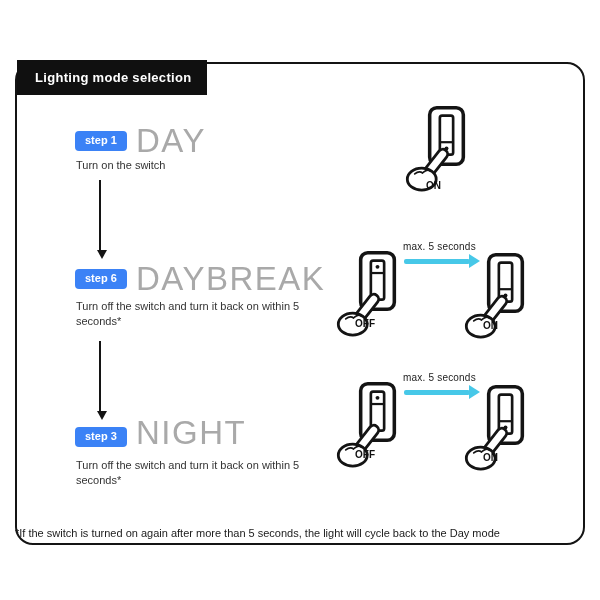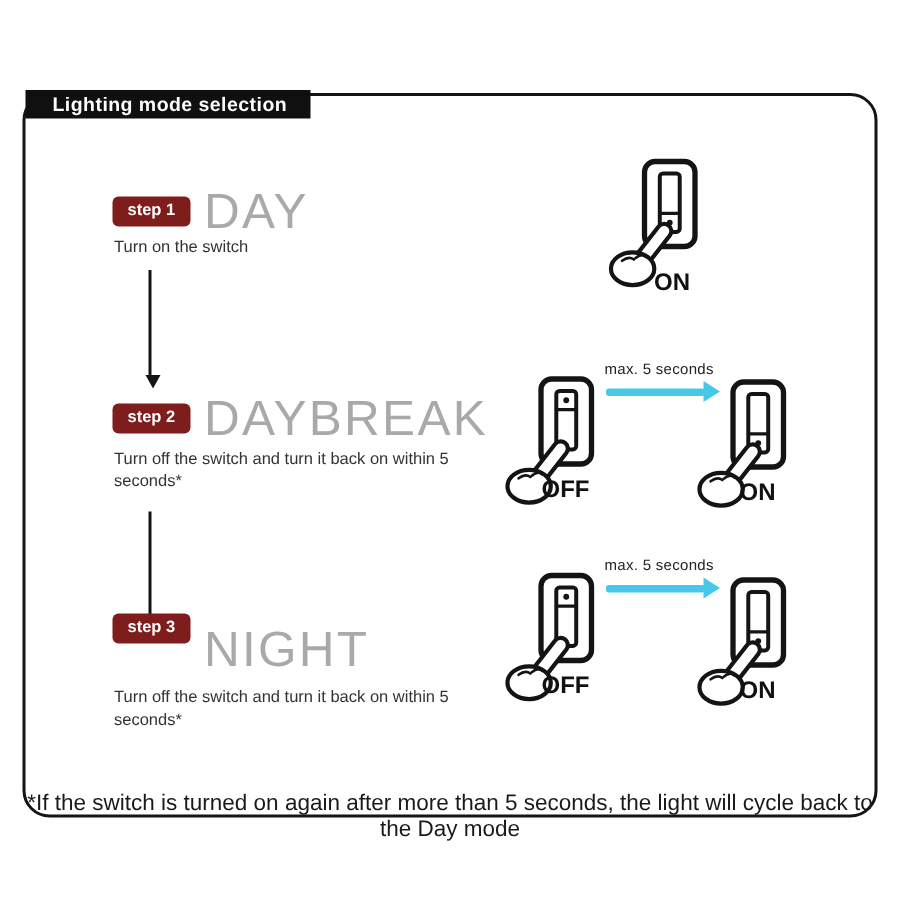--- a/index.html
+++ b/index.html
@@ -1,30 +1,30 @@
 <!DOCTYPE html>
 <html><head>
 <meta charset="utf-8">
 <style>
   *{box-sizing:border-box;margin:0;padding:0}
   html,body{width:600px;height:600px}
   body{background:#fff;font-family:"Liberation Sans",sans-serif;position:relative;overflow:hidden}
   .abs{position:absolute}
   .frame{left:15px;top:62px;width:570px;height:483px;border:2.5px solid #141414;border-radius:18px;background:#fff}
-  .title-box{left:17px;top:60px;min-width:190px;height:19px;background:#101010;color:#fff;display:flex;align-items:center;padding:0 16px 0 18px;font-size:13px;font-weight:bold;letter-spacing:.3px}
-  .badge{background:#7f1d1d;color:#fff;font-size:11px;font-weight:bold;padding:3px 10px 4px;border-radius:4px;line-height:1.2}
+  .title-box{left:17px;top:60px;min-width:190px;height:35px;background:#101010;color:#fff;display:flex;align-items:center;padding:0 16px 0 18px;font-size:13px;font-weight:bold;letter-spacing:.3px}
+  .badge{background:#3b82f6;color:#fff;font-size:11px;font-weight:bold;padding:3px 10px 4px;border-radius:4px;line-height:1.2}
   .step-title{font-size:33px;line-height:1;color:#a9a9a9;letter-spacing:1.5px;font-weight:400}
   .step-desc{font-size:11px;color:#333;line-height:1.35;width:245px}
   .v-arrow{width:0;border-left:2.5px solid #141414}
   .v-arrow::after{content:"";position:absolute;left:-4.25px;bottom:-9px;width:0;height:0;border-left:5.5px solid transparent;border-right:5.5px solid transparent;border-top:9px solid #141414}
   .h-arrow{height:5px;background:#47c8e8;border-radius:2px}
   .h-arrow::after{content:"";position:absolute;right:-10px;top:-5px;width:0;height:0;border-top:7.5px solid transparent;border-bottom:7.5px solid transparent;border-left:11px solid #47c8e8}
-  .sw-label{font-size:16px;font-weight:bold;color:#111;text-align:center;width:44px}
+  .sw-label{font-size:10px;font-weight:bold;color:#111;width:44px}
   .dur-label{font-size:10px;font-weight:normal;color:#222;letter-spacing:.2px}
-  .footnote{left:15px;top:527px;width:570px;text-align:center;font-size:15px;color:#1a1a1a}
+  .footnote{left:15px;top:527px;width:570px;font-size:11px;color:#1a1a1a}
 </style>
 </head>
 <body>
 
 <svg width="0" height="0" style="position:absolute" aria-hidden="true">
   <defs>
     <symbol id="sym-switch-on" viewBox="0 0 44 70">
       <rect x="3" y="3" width="38" height="64" rx="8" fill="#fff" stroke="#141414" stroke-width="4"></rect>
       <rect x="14.5" y="12" width="15" height="44" rx="2.5" fill="#fff" stroke="#141414" stroke-width="3"></rect>
       <line x1="14.5" y1="42" x2="29.5" y2="42" stroke="#141414" stroke-width="2.5"></line>
@@ -52,26 +52,26 @@
 <div class="abs frame"></div>
 <div class="abs title-box">
   <span>Lighting mode selection</span>
 </div>
 
 <div class="abs badge" style="left:75px;top:131px">step 1</div>
 <div class="abs step-title" style="left:136px;top:124px">DAY</div>
 <div class="abs step-desc" style="left:76px;top:158px">Turn on the switch</div>
 <div class="abs v-arrow" style="left:99px;top:180px;height:70px"></div>
 
-<div class="abs badge" style="left:75px;top:269px">step 2</div>
+<div class="abs badge" style="left:75px;top:269px">step 6</div>
 <div class="abs step-title" style="left:136px;top:262px">DAYBREAK</div>
 <div class="abs step-desc" style="left:76px;top:299px">Turn off the switch and turn it back on within 5 seconds*</div>
 <div class="abs v-arrow" style="left:99px;top:341px;height:70px"></div>
 
-<div class="abs badge" style="left:75px;top:409px">step 3</div>
+<div class="abs badge" style="left:75px;top:427px">step 3</div>
 <div class="abs step-title" style="left:136px;top:416px">NIGHT</div>
 <div class="abs step-desc" style="left:76px;top:458px">Turn off the switch and turn it back on within 5 seconds*</div>
 
 <svg class="abs" style="left:427px;top:105px" width="39" height="62">
     <use href="#sym-switch-on"></use>
   </svg>
 <svg class="abs" style="left:399px;top:138px" width="56" height="56">
     <use href="#sym-hand"></use>
   </svg>
 <div class="abs sw-label" style="left:426px;top:180px">ON</div>

